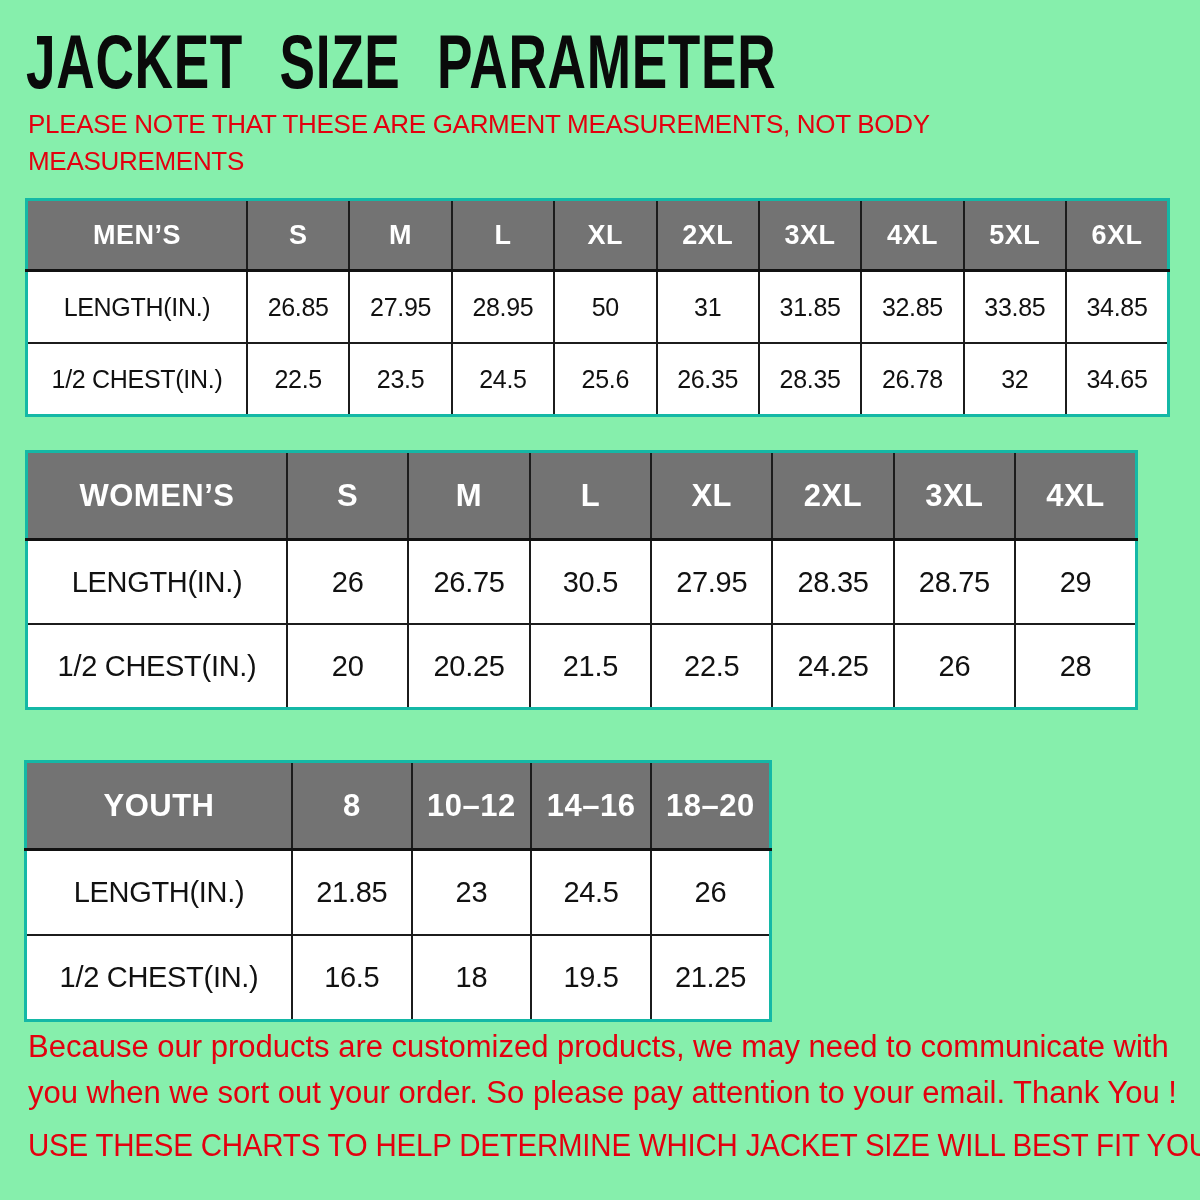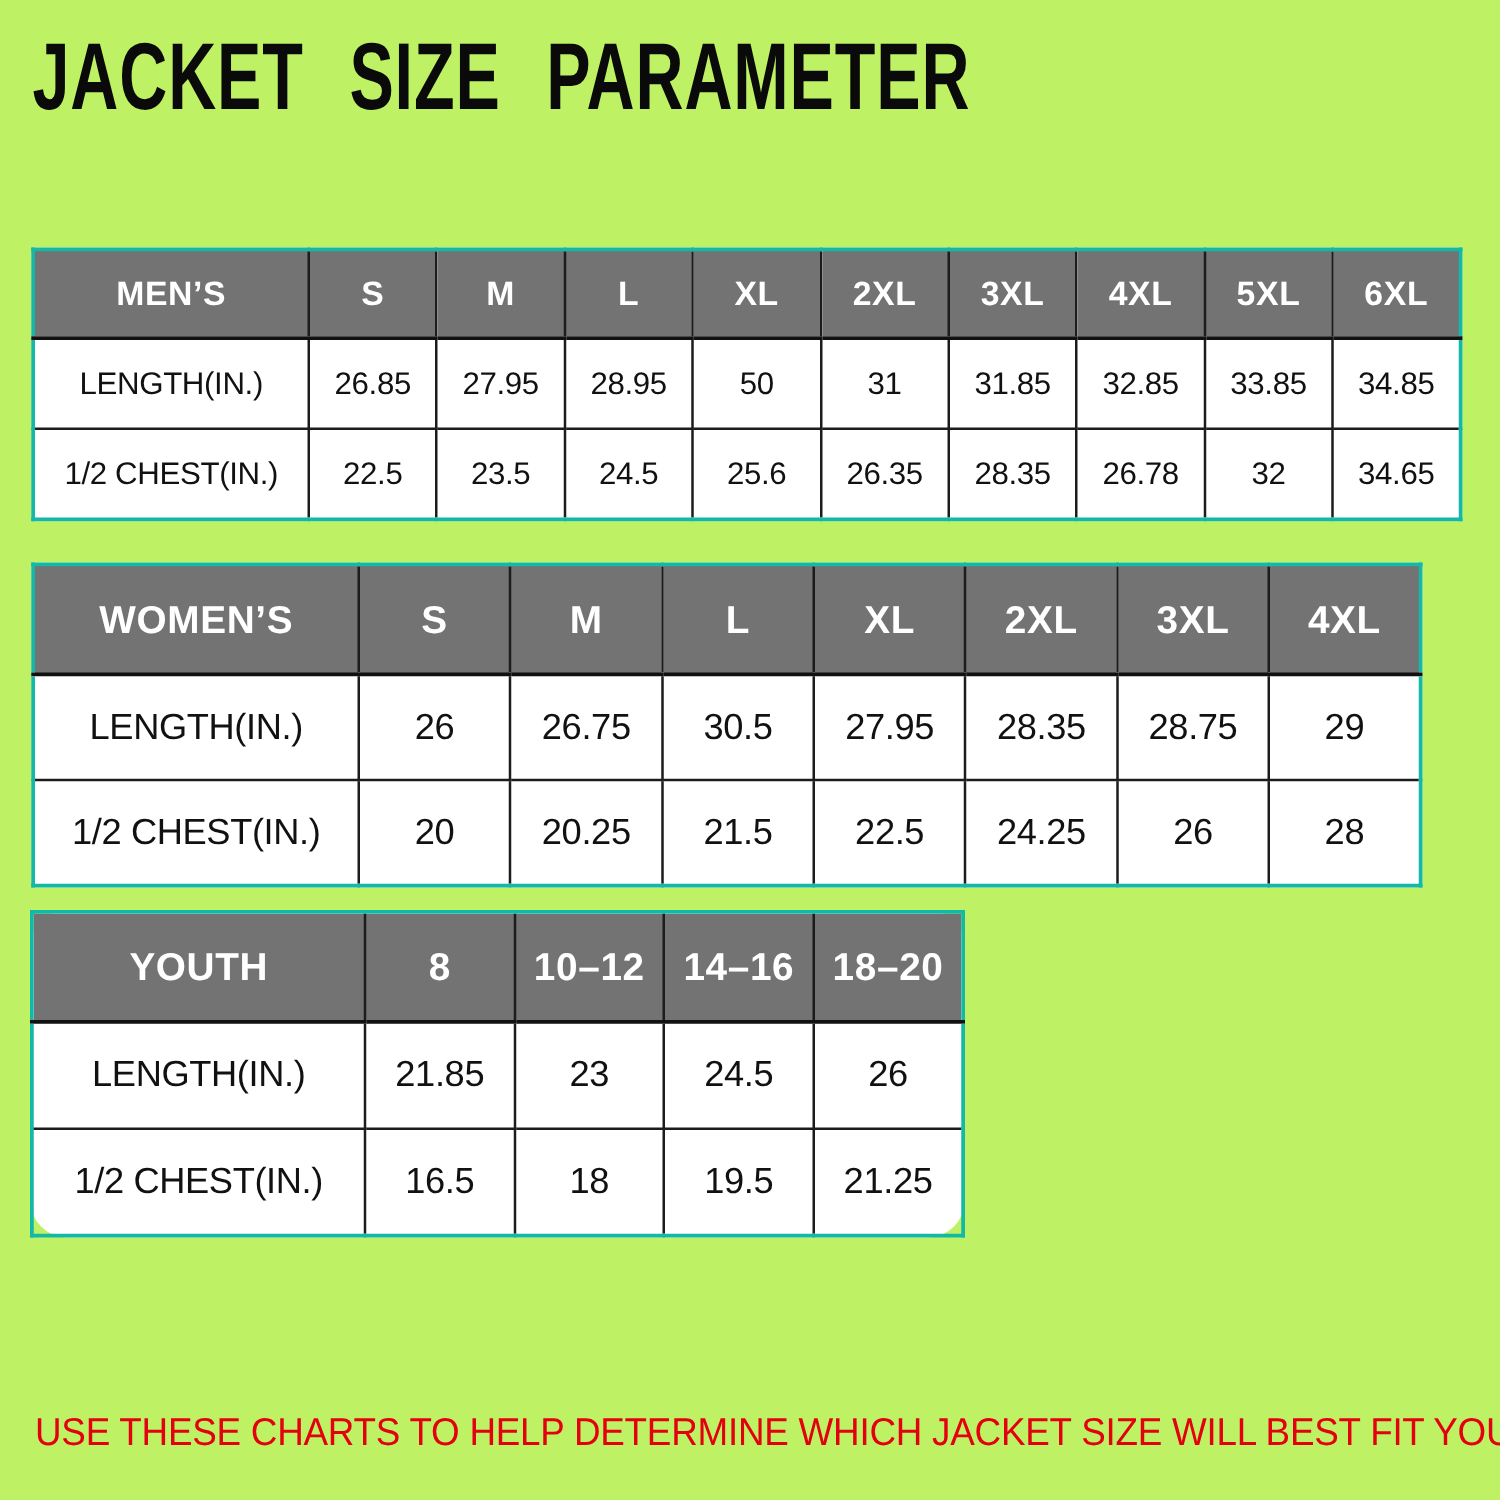--- a/index.html
+++ b/index.html
@@ -1,20 +1,20 @@
 <!DOCTYPE html>
 <html><head>
 <meta charset="utf-8">
 <style>
   html,body{margin:0;padding:0;background:#ffffff;}
   #canvas{
     position:relative;
     width:1200px;
     height:1200px;
-    background:#bef264;
+    background:#86efac;
     font-family:"Liberation Sans", sans-serif;
     overflow:hidden;
   }
   
   .page-title{
     position:absolute;
     left:26px; top:18px;
     font-size:76px;
     font-weight:800;
     color:#0a0a0a;
@@ -67,21 +67,21 @@
   #tbl-mens td{ height:70px; font-size:25px; }
   #tbl-mens th:first-child{ width:218px; }
 
   
   #tbl-womens{ left:25px; top:450px; width:1113px; }
   #tbl-womens thead th{ height:85px; font-size:31px; }
   #tbl-womens td{ height:82px; font-size:29px; }
   #tbl-womens th:first-child{ width:258px;margin-left:16px; }
 
   
-  #tbl-youth{ left:24px; top:728px; width:748px;border-radius:30px; }
+  #tbl-youth{ left:24px; top:760px; width:748px; }
   #tbl-youth thead th{ height:85px; font-size:31px; }
   #tbl-youth td{ height:83px; font-size:29px; }
   #tbl-youth th:first-child{ width:264px; }
 
   
   .bottom-note{
     position:absolute;
     left:28px; top:1024px;
     width:1165px;
     font-size:31px;
@@ -101,20 +101,21 @@
     transform-origin:left top;
   }
 </style>
 </head>
 <body>
 
 <div id="canvas">
 
   <div class="page-title">JACKET SIZE PARAMETER</div>
 
+  <div class="top-note">PLEASE NOTE THAT THESE ARE GARMENT MEASUREMENTS, NOT BODY MEASUREMENTS</div>
 
   <table class="size" id="tbl-mens">
       <thead>
         <tr>
           <th>MEN’S</th>
           <th>S</th>
           <th>M</th>
           <th>L</th>
           <th>XL</th>
           <th>2XL</th>
@@ -210,16 +211,17 @@
         <tr>
           <td class="rowlabel">1/2 CHEST(IN.)</td>
           <td>16.5</td>
           <td>18</td>
           <td>19.5</td>
           <td>21.25</td>
         </tr>
       </tbody>
     </table>
 
+  <div class="bottom-note">Because our products are customized products, we may need to communicate with you when we sort out your order. So please pay attention to your email. Thank You !</div>
 
   <div class="fit-note">USE THESE CHARTS TO HELP DETERMINE WHICH JACKET SIZE WILL BEST FIT YOU.</div>
 
 </div>
 
 </body></html>

